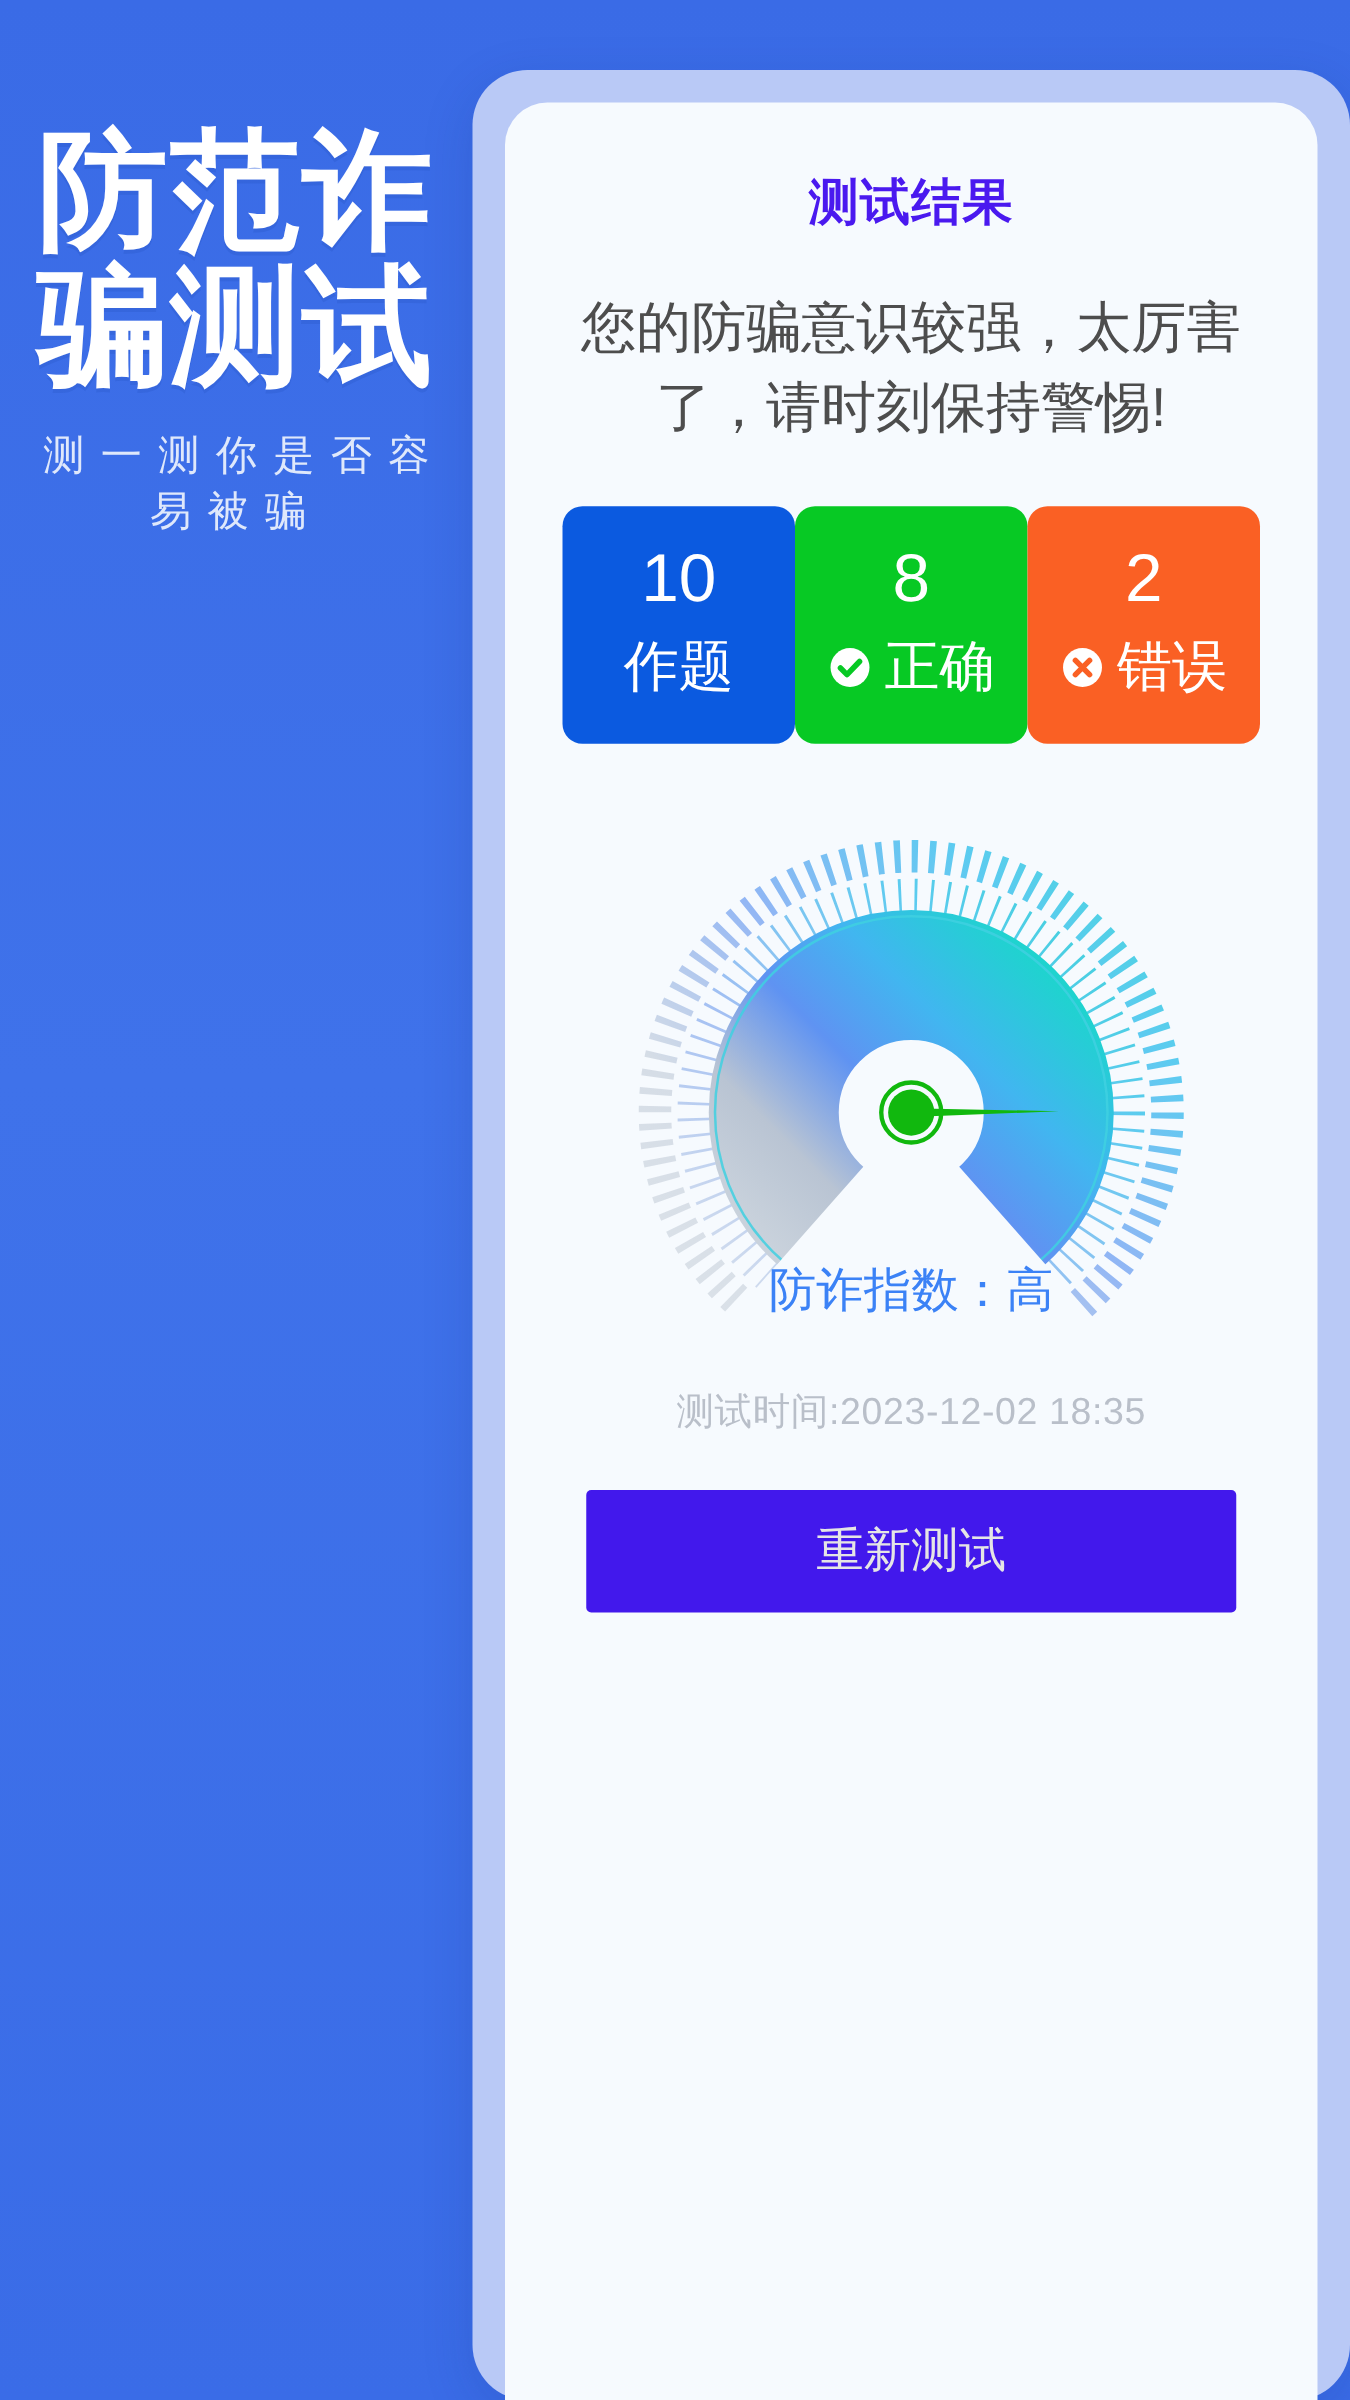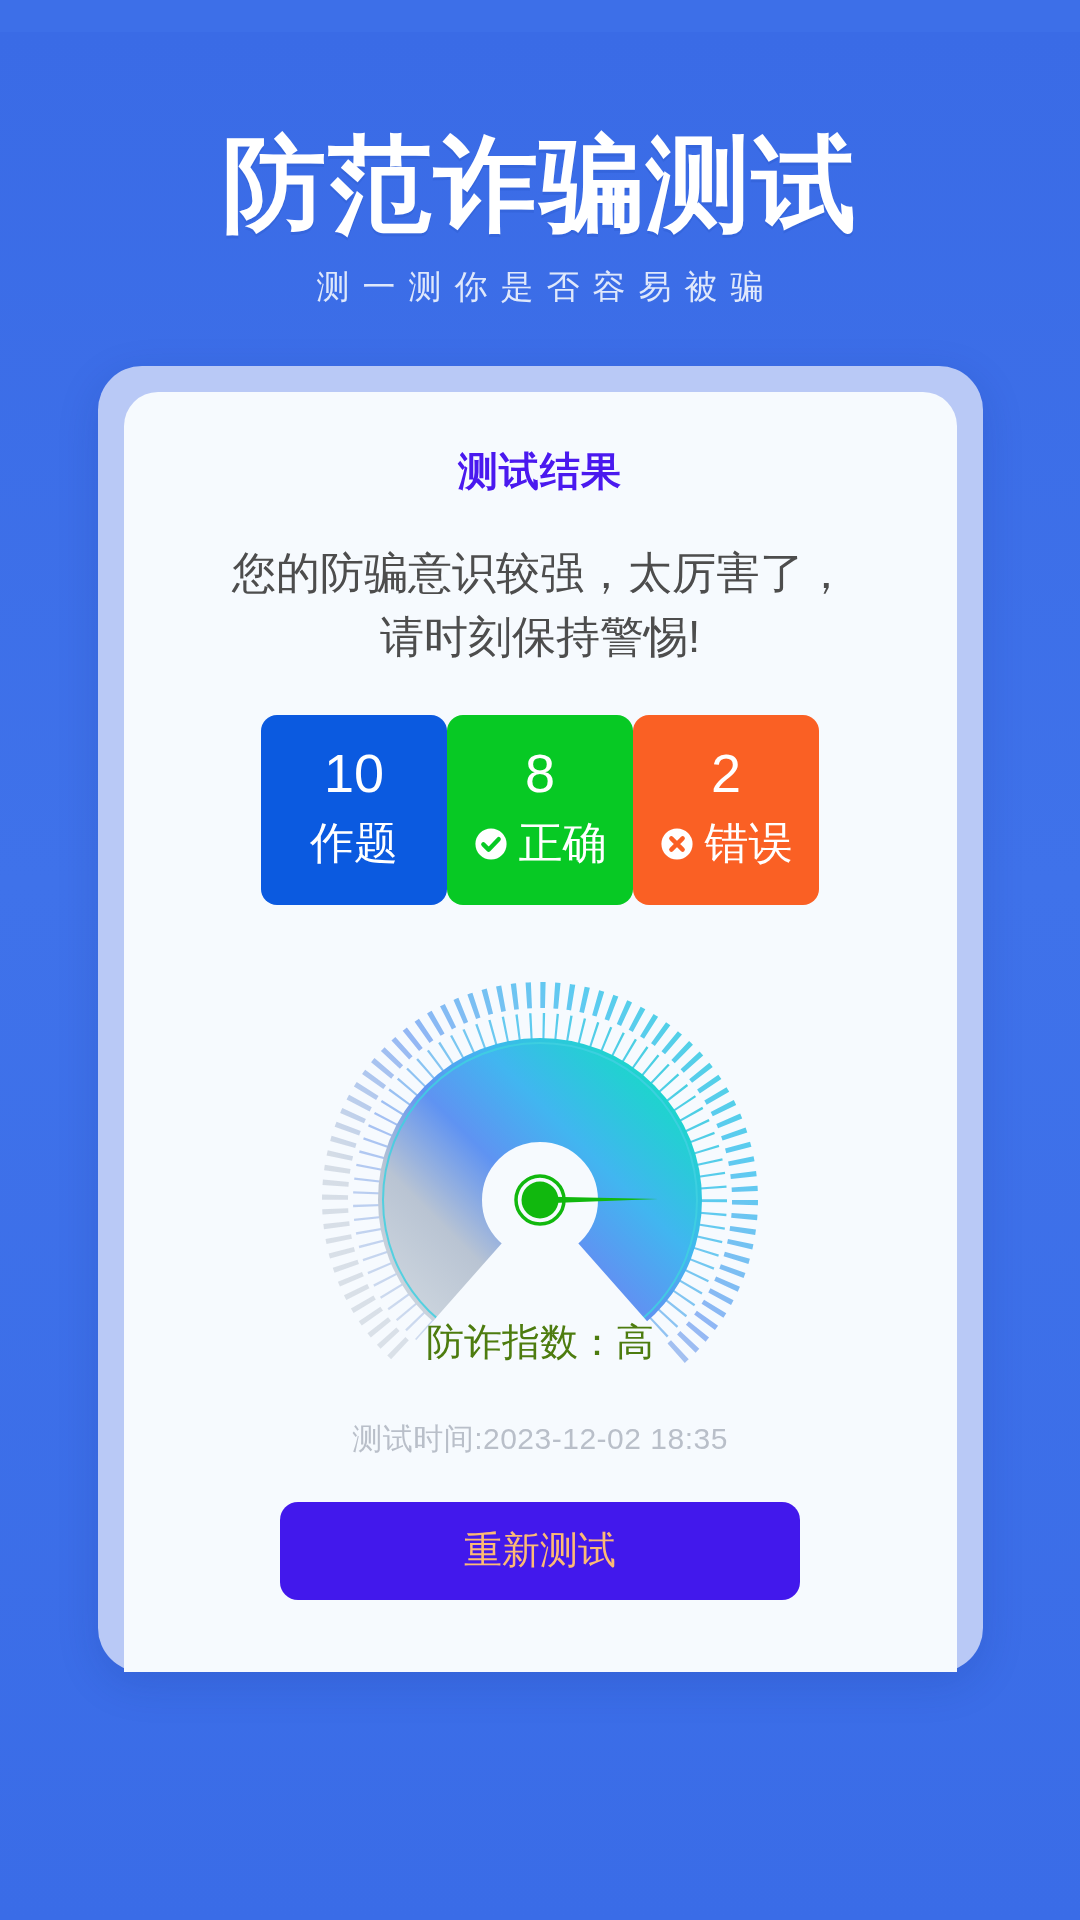--- a/index.html
+++ b/index.html
@@ -13,23 +13,21 @@
     background: #3d6fe8;
     position: relative;
   }
 
   
   .page {
     position: absolute;
     inset: 0;
     background: linear-gradient(180deg, #3a6be6 0%, #3f72ea 45%, #3a6ce7 100%);
     display: flex;
-    flex-direction: column;
-    align-items: center;
-    margin-top: 32px;
+    flex-direction: row;
   }
 
   
   .header {
     width: 100%;
     text-align: center;
     padding-top: 98px;
   }
   .app-title {
     font-size: 104px;
@@ -148,38 +146,38 @@
     color: #2fd0d4;
     letter-spacing: 1px;
     line-height: 1;
   }
   .score-label {
     position: absolute;
     left: 0; right: 0;
     top: 352px;
     text-align: center;
     font-size: 38px;
-    color: #4d7c0f;
+    color: #3b82f6;
     font-weight: 500;
   }
 
   .timestamp {
     margin-top: 34px;
     font-size: 30px;
     color: #b9bfc9;
     letter-spacing: 0.5px;
   }
 
   .retest-btn {
     margin-top: 42px;
     width: 520px;
     height: 98px;
-    border-radius: 18px;
+    border-radius: 4px;
     background: #4218ec;
-    color: #fdba74;
+    color: #e5e5e5;
     font-size: 38px;
     font-weight: 500;
     border: none;
     display: flex;
     align-items: center;
     justify-content: center;
     cursor: pointer;
     font-family: "Liberation Sans", sans-serif;
   }
 </style>

